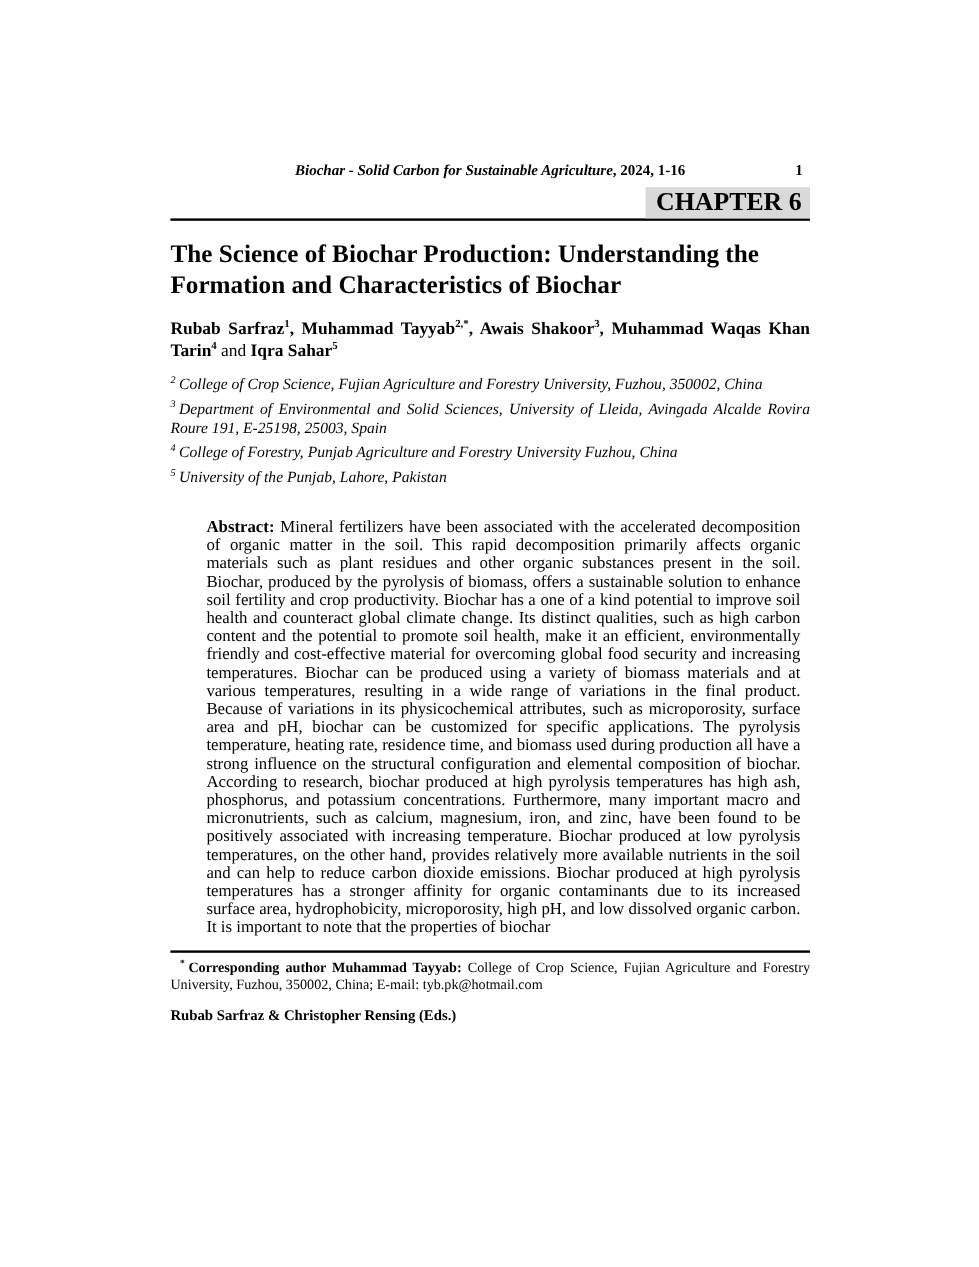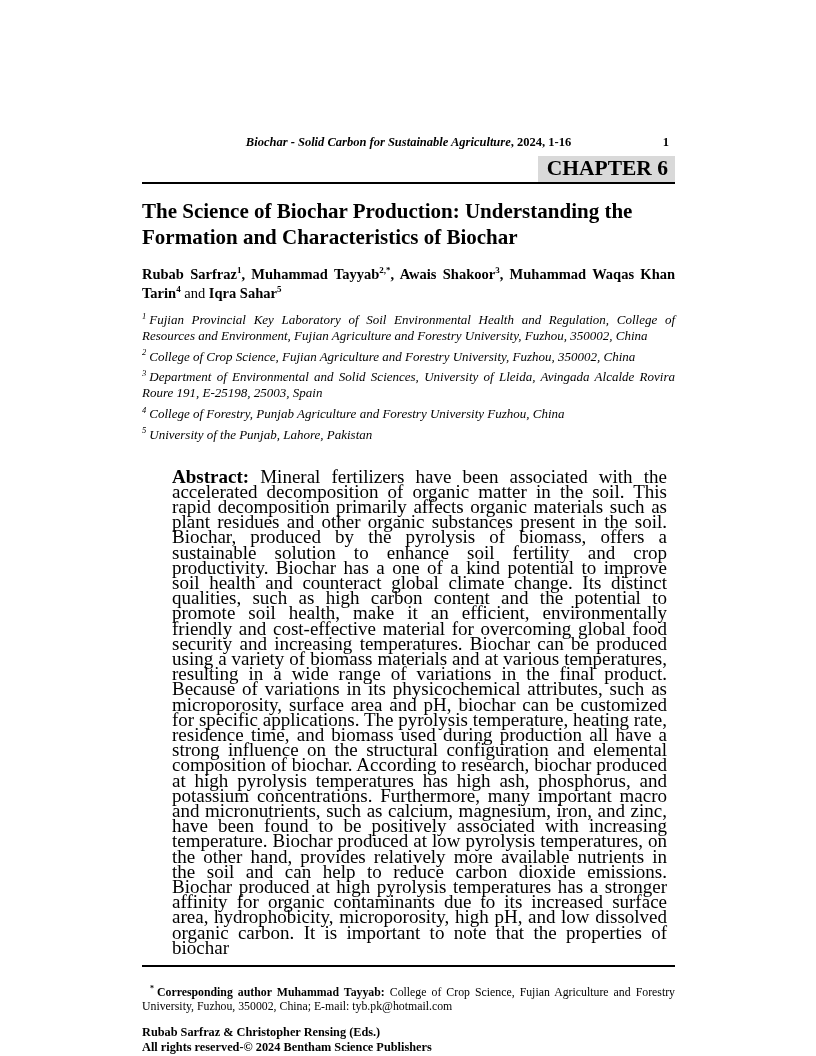--- a/index.html
+++ b/index.html
@@ -36,26 +36,26 @@
   .authors { margin: 15px 0 0 0; font-size: 14.5px; font-weight: bold; line-height: 19px; text-align: justify; }
   .authors sup { font-size: 9px; line-height: 0; }
   .sep.normal { font-weight: normal; }
 
   
   .affils { margin-top: 9px; }
   .affil { margin: 0 0 5px 0; font-size: 13px; font-style: italic; line-height: 15.8px; text-align: justify; }
   .affil sup { font-size: 8.5px; line-height: 0; margin-right: 3px; }
 
   
-  .abstract { margin: 26px 8px 0 30px; font-size: 19px; line-height: 15.2px; text-align: justify; }
+  .abstract { margin: 26px 8px 0 30px; font-size: 14px; line-height: 15.2px; text-align: justify; }
   .abstract-label { font-weight: bold; }
 
   
   .footnote {
-    margin-top: 10px; border-top: 2px solid #000; padding-top: 18px;
+    margin-top: 10px; border-top: 2px solid #000; padding-top: 5px;
     font-size: 11.8px; line-height: 14.2px; text-align: justify; text-indent: 8px;
   }
   .fn-marker { font-size: 8px; line-height: 0; font-weight: bold; margin-right: 3px; }
   .fn-label { font-weight: bold; }
 
   
   .footer { margin-top: 12px; font-weight: bold; font-size: 12.3px; line-height: 14.8px; }
 </style>
 </head>
 <body>
@@ -67,30 +67,28 @@
 
     <div class="chapter-row">
       <span class="chapter-badge">CHAPTER 6</span>
     </div>
 
     <h1 class="title">The Science of Biochar Production: Understanding the Formation and Characteristics of Biochar</h1>
 
     <p class="authors"><span><span>Rubab Sarfraz</span><sup>1</sup><span class="sep">, </span></span><span><span>Muhammad Tayyab</span><sup>2,*</sup><span class="sep">, </span></span><span><span>Awais Shakoor</span><sup>3</sup><span class="sep">, </span></span><span><span>Muhammad Waqas Khan Tarin</span><sup>4</sup><span class="sep normal"> and </span></span><span><span>Iqra Sahar</span><sup>5</sup></span></p>
 
     <div class="affils">
-      <p class="affil"><sup>1</sup><span>Fujian Provincial Key Laboratory of Soil Environmental Health and Regulation, College of Resources and Environment, Fujian Agriculture and Forestry University, Fuzhou, 350002, China</span></p>
       <p class="affil"><sup>2</sup><span>College of Crop Science, Fujian Agriculture and Forestry University, Fuzhou, 350002, China</span></p>
       <p class="affil"><sup>3</sup><span>Department of Environmental and Solid Sciences, University of Lleida, Avingada Alcalde Rovira Roure 191, E-25198, 25003, Spain</span></p>
       <p class="affil"><sup>4</sup><span>College of Forestry, Punjab Agriculture and Forestry University Fuzhou, China</span></p>
       <p class="affil"><sup>5</sup><span>University of the Punjab, Lahore, Pakistan</span></p>
     </div>
 
     <p class="abstract"><span class="abstract-label">Abstract:</span><span> Mineral fertilizers have been associated with the accelerated decomposition of organic matter in the soil. This rapid decomposition primarily affects organic materials such as plant residues and other organic substances present in the soil. Biochar, produced by the pyrolysis of biomass, offers a sustainable solution to enhance soil fertility and crop productivity. Biochar has a one of a kind potential to improve soil health and counteract global climate change. Its distinct qualities, such as high carbon content and the potential to promote soil health, make it an efficient, environmentally friendly and cost-effective material for overcoming global food security and increasing temperatures. Biochar can be produced using a variety of biomass materials and at various temperatures, resulting in a wide range of variations in the final product. Because of variations in its physicochemical attributes, such as microporosity, surface area and pH, biochar can be customized for specific applications. The pyrolysis temperature, heating rate, residence time, and biomass used during production all have a strong influence on the structural configuration and elemental composition of biochar. According to research, biochar produced at high pyrolysis temperatures has high ash, phosphorus, and potassium concentrations. Furthermore, many important macro and micronutrients, such as calcium, magnesium, iron, and zinc, have been found to be positively associated with increasing temperature. Biochar produced at low pyrolysis temperatures, on the other hand, provides relatively more available nutrients in the soil and can help to reduce carbon dioxide emissions. Biochar produced at high pyrolysis temperatures has a stronger affinity for organic contaminants due to its increased surface area, hydrophobicity, microporosity, high pH, and low dissolved organic carbon. It is important to note that the properties of biochar</span></p>
 
     <div class="footnote"><sup class="fn-marker">*</sup><span class="fn-label">Corresponding author Muhammad Tayyab:</span><span> College of Crop Science, Fujian Agriculture and Forestry University, Fuzhou, 350002, China; E-mail: tyb.pk@hotmail.com</span></div>
 
     <div class="footer">
       <div>Rubab Sarfraz &amp; Christopher Rensing (Eds.)</div>
-      <div>All rights reserved-© 2024 Bentham Science Publishers</div>
     </div>
 
   </div>
 </div>
 
 </body></html>

